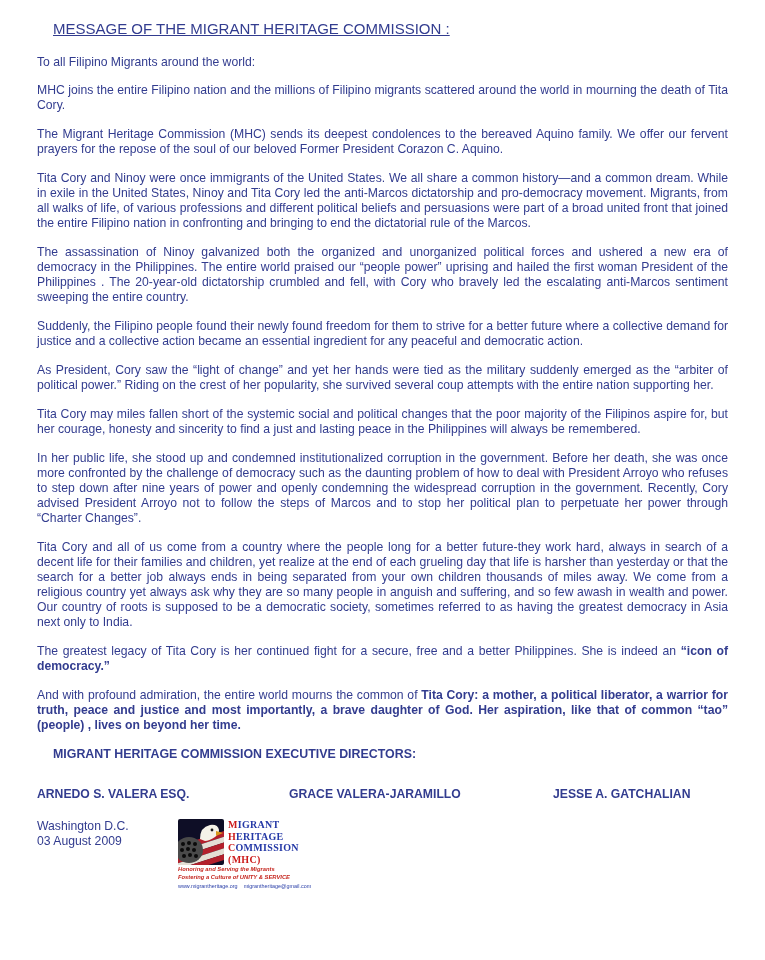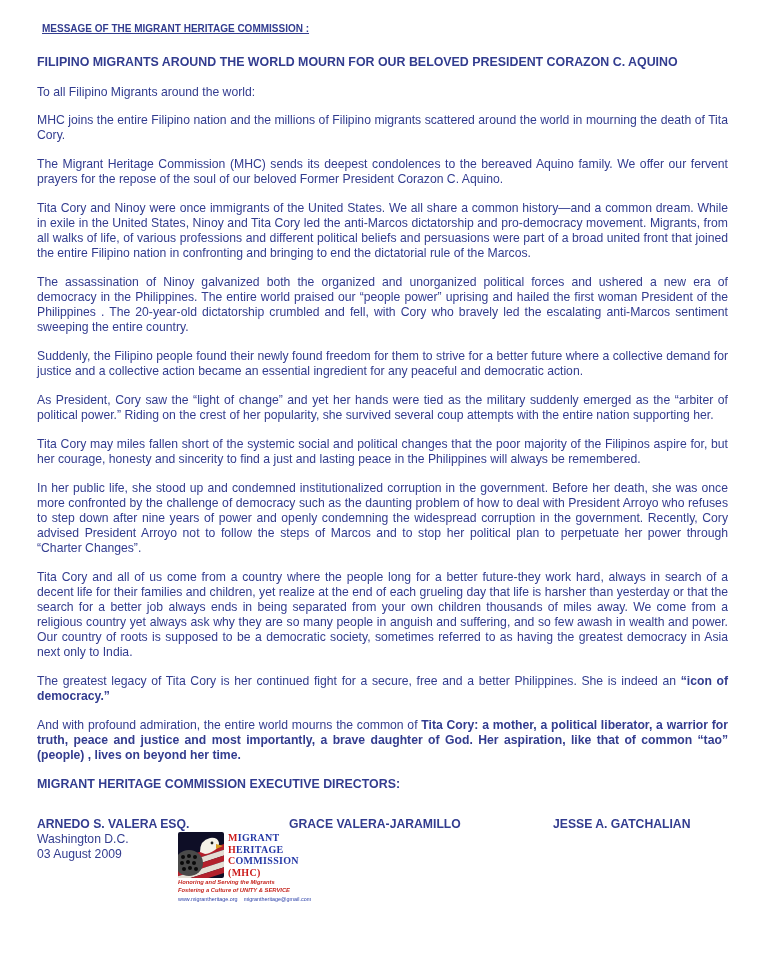--- a/index.html
+++ b/index.html
@@ -10,55 +10,56 @@
     margin: 0 auto;
     background: #ffffff;
     box-sizing: border-box;
     padding: 21px 37px 10px 37px;
     font-family: "Liberation Sans", "DejaVu Sans", sans-serif;
     color: #323c8f;
     font-size: 12.2px;
     line-height: 15px;
   }
   .title {
-    font-size: 10px;
-    font-weight: bold;
+    font-size: 15px;
+    font-weight: normal;
     text-decoration: underline;
-    margin: 0 0 19px 5px;
+    margin: 0 0 19px 16px;
     line-height: 15px;
   }
   .subtitle {
     font-size: 12.4px;
     font-weight: bold;
     margin: 0 0 15px 0;
     line-height: 15px;
   }
   .salutation { margin: 0 0 13px 0; }
   .para {
     margin: 0 0 14px 0;
     text-align: justify;
   }
   .para strong { font-weight: bold; }
   .directors-heading {
     font-size: 12.4px;
     font-weight: bold;
-    margin: 12px 0 0 0;
+    margin: 12px 0 0 16px;
     line-height: 15px;
   }
   .names-row {
     position: relative;
     height: 15px;
     margin-top: 25px;
     font-weight: bold;
   }
   .names-row .name { position: absolute; top: 0; white-space: nowrap; }
   .names-row .n1 { left: 0; }
   .names-row .n2 { left: 228px; margin-left: 24px; }
   .names-row .n3 { left: 516px; }
   .footer {
+    margin-top: 17px;
     display: flex;
     align-items: flex-start;
   }
   .dateline { width: 141px; line-height: 15px; }
   .logo { width: 130px; }
   .logo-top { display: flex; align-items: flex-end; }
   .logo-emblem { width: 46px; height: 46px; flex: 0 0 46px; display: block; }
   .logo-name {
     margin-left: 4px;
     font-family: "Liberation Serif", "DejaVu Serif", serif;
@@ -89,21 +90,20 @@
   }
   .weburls span { margin-right: 6px; }
 </style>
 </head>
 <body>
 
 <div class="page">
 
   <h1 class="title">MESSAGE OF THE MIGRANT HERITAGE COMMISSION :</h1>
 
-  <h2 class="subtitle">FILIPINO MIGRANTS AROUND THE WORLD MOURN FOR OUR BELOVED PRESIDENT CORAZON C.  AQUINO</h2>
 
   <p class="salutation">To all Filipino Migrants around the world:</p>
 
   <p class="para"><span>MHC joins the entire Filipino nation and the millions of Filipino migrants scattered around the world in mourning the death of Tita Cory.</span></p>
 
   <p class="para"><span>The Migrant Heritage Commission (MHC) sends its deepest condolences to the bereaved Aquino family.   We offer our fervent prayers for the repose of the soul of our beloved Former President Corazon  C. Aquino.</span></p>
 
   <p class="para"><span>Tita Cory and Ninoy were once immigrants of the United States.  We all share a common history—and a common dream.  While in exile in the United States, Ninoy and Tita Cory led the anti-Marcos dictatorship and pro-democracy movement.  Migrants, from all walks of life, of various professions and different political beliefs and persuasions were part of a broad united front that joined the entire Filipino nation in confronting and bringing to end the dictatorial rule of the Marcos.</span></p>
 
   <p class="para"><span>The assassination of Ninoy galvanized both the organized and unorganized political forces and ushered a new era of democracy in the Philippines.  The entire world praised our “people power” uprising and hailed the first woman President of the Philippines .  The 20-year-old dictatorship crumbled and fell, with Cory who bravely led the escalating anti-Marcos sentiment sweeping the entire country.</span></p>

